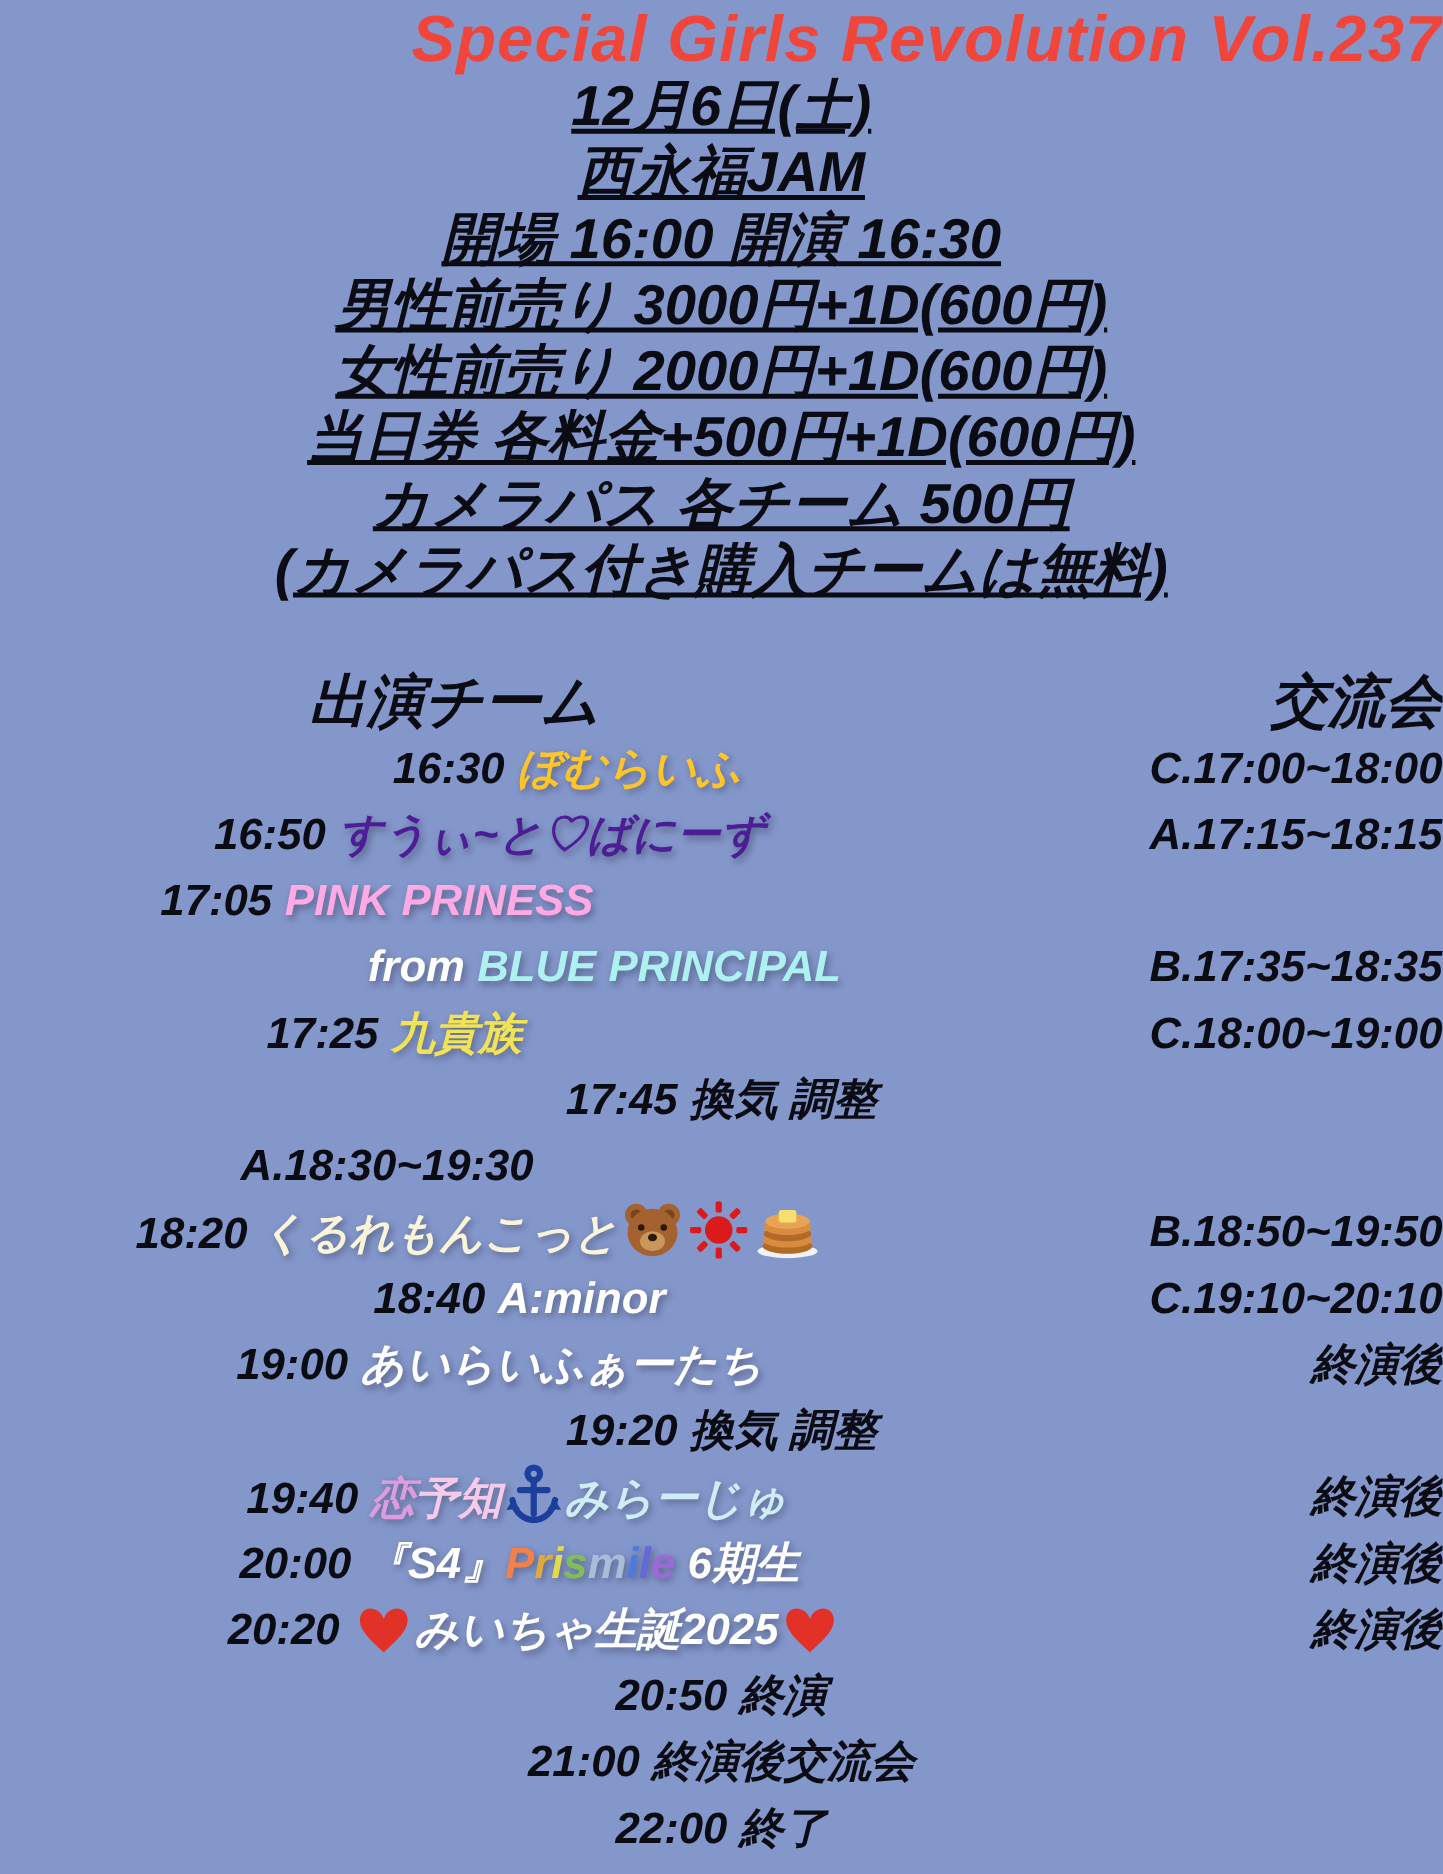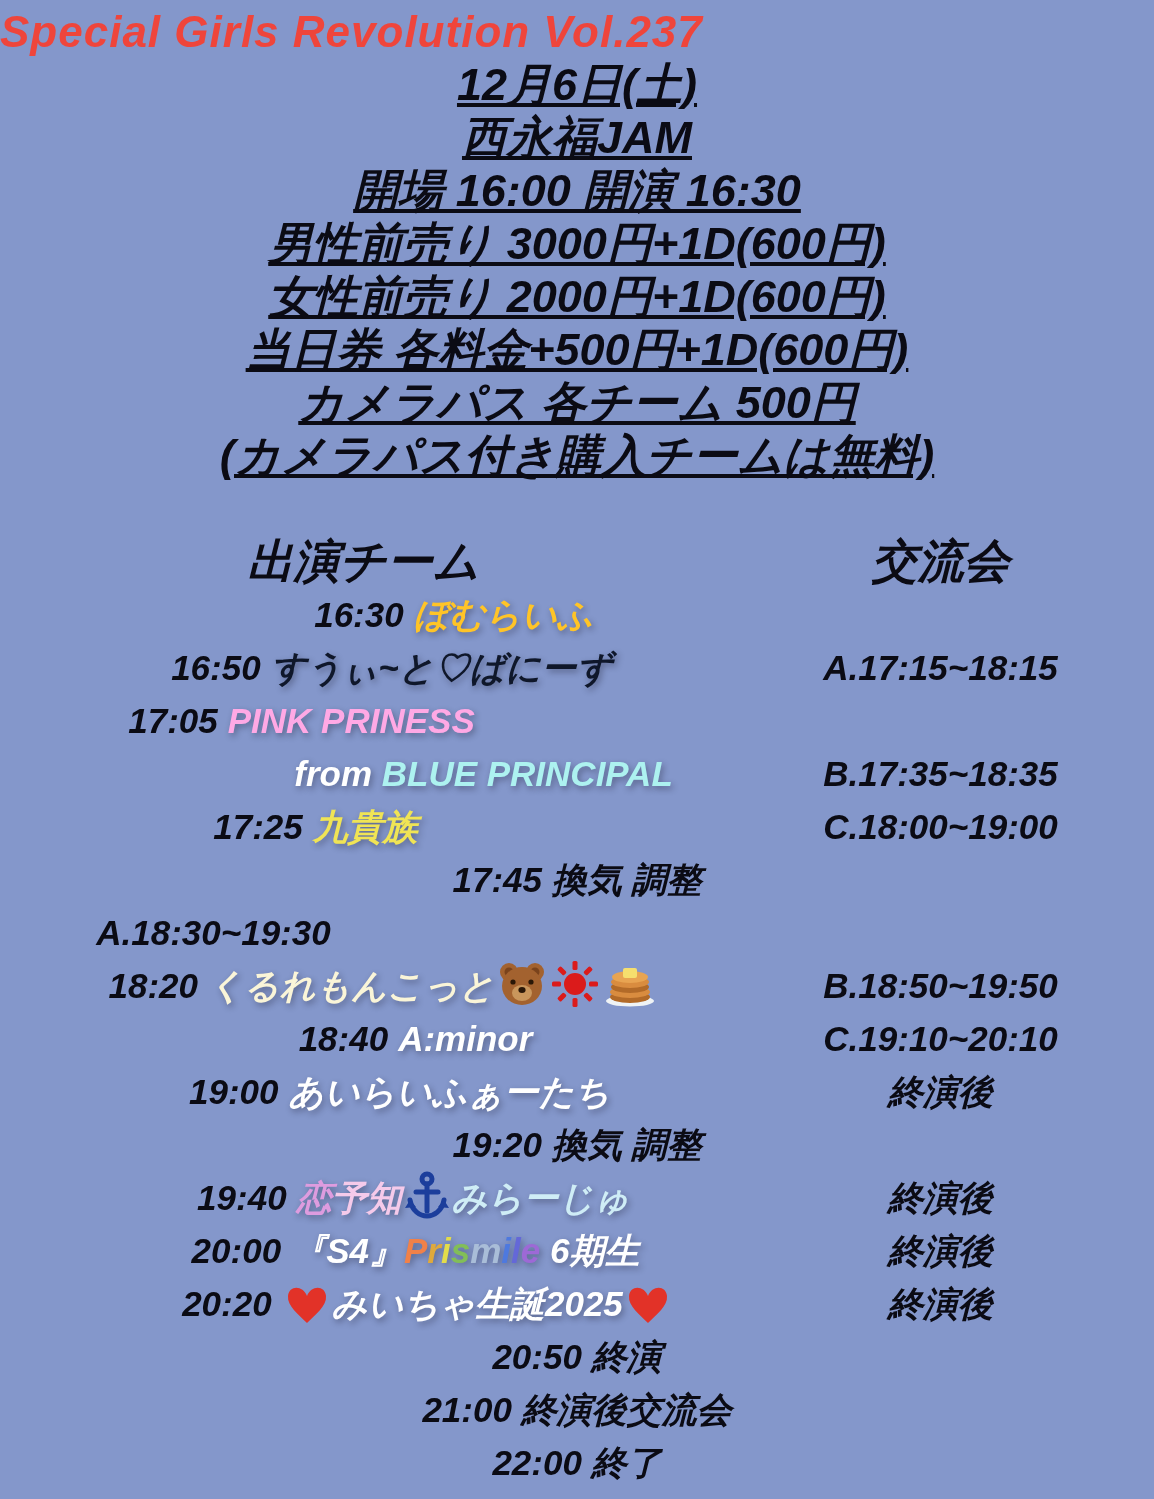--- a/index.html
+++ b/index.html
@@ -9,23 +9,23 @@
     height: 1499px;
     overflow: hidden;
     background: #8497CB;
     font-family: "Liberation Sans", sans-serif;
     font-weight: bold;
     font-style: italic;
   }
   .poster { width: 1154px; height: 1499px; position: relative; }
   .title {
     padding-top: 6px;
-    font-size: 44px;
+    font-size: 52px;
     line-height: 52px;
-    text-align: left;
+    text-align: right;
     color: #EF453B;
     letter-spacing: 1px;
   }
   .info-line {
     font-size: 45px;
     line-height: 53px;
     text-align: center;
     color: #0B0B14;
     white-space: nowrap;
     text-decoration: underline;
@@ -40,21 +40,21 @@
   }
   .srow {
     display: flex;
     font-size: 35px;
     line-height: 53px;
     height: 53px;
     color: #0B0B14;
     white-space: nowrap;
   }
   .cell-left  { width: 63%; text-align: center; }
-  .cell-right { width: 37%; text-align: center; }
+  .cell-right { width: 37%; text-align: right; }
   .cell-full  { width: 100%; text-align: center; }
   .time { color: #0B0B14; margin-right: 10px; }
   .seg  { text-shadow: 2px 3px 6px rgba(20,20,40,0.38); }
   .icon { display: inline-block; vertical-align: -9px; margin: 0 3px; }
   .icon svg { display: block; }
 </style>
 </head>
 <body style="background: rgb(132, 151, 203);">
 
 <div class="poster">
@@ -72,23 +72,24 @@
   </div>
 
   <div class="sched-header">
     <div class="cell-left">出演チーム</div>
     <div class="cell-right">交流会</div>
   </div>
 
   <div id="schedule-rows">
       <div class="srow">
         <div class="cell-left" style="transform: translateX(90px);"><span class="time">16:30</span><span class="seg" style="color: rgb(255, 196, 39);">ぼむらいふ</span></div>
+        <div class="cell-right">C.17:00~18:00</div>
       </div>
       <div class="srow">
-        <div class="cell-left" style="transform: translateX(28px);"><span class="time">16:50</span><span class="seg" style="color: #0f172a; font-style: italic;">すうぃ~と♡ばにーず</span></div>
+        <div class="cell-left" style="transform: translateX(28px);"><span class="time">16:50</span><span class="seg" style="color: #4c1d95; font-style: italic;">すうぃ~と♡ばにーず</span></div>
         <div class="cell-right">A.17:15~18:15</div>
       </div>
       <div class="srow">
         <div class="cell-left" style="transform: translateX(-62px);"><span class="time">17:05</span><span class="seg" style="color: rgb(255, 169, 229);">PINK PRINESS</span></div>
         <div class="cell-right"></div>
       </div>
       <div class="srow">
         <div class="cell-left" style="transform: translateX(120px);"><span class="seg" style="color: rgb(255, 255, 255);">from </span><span class="seg" style="color: rgb(173, 242, 240);">BLUE PRINCIPAL</span></div>
         <div class="cell-right">B.17:35~18:35</div>
       </div>

